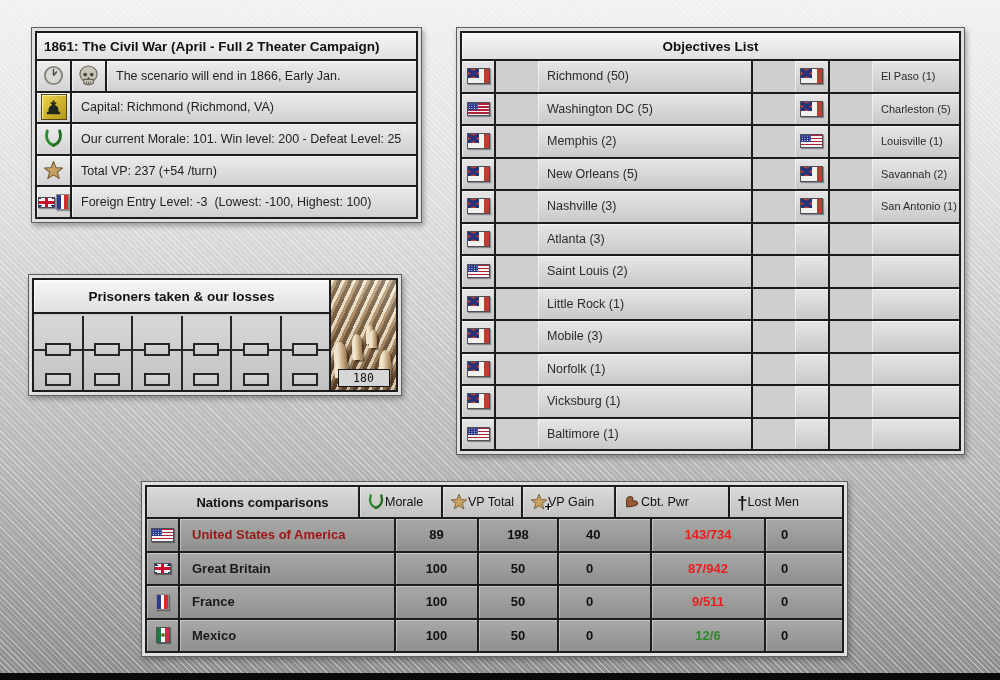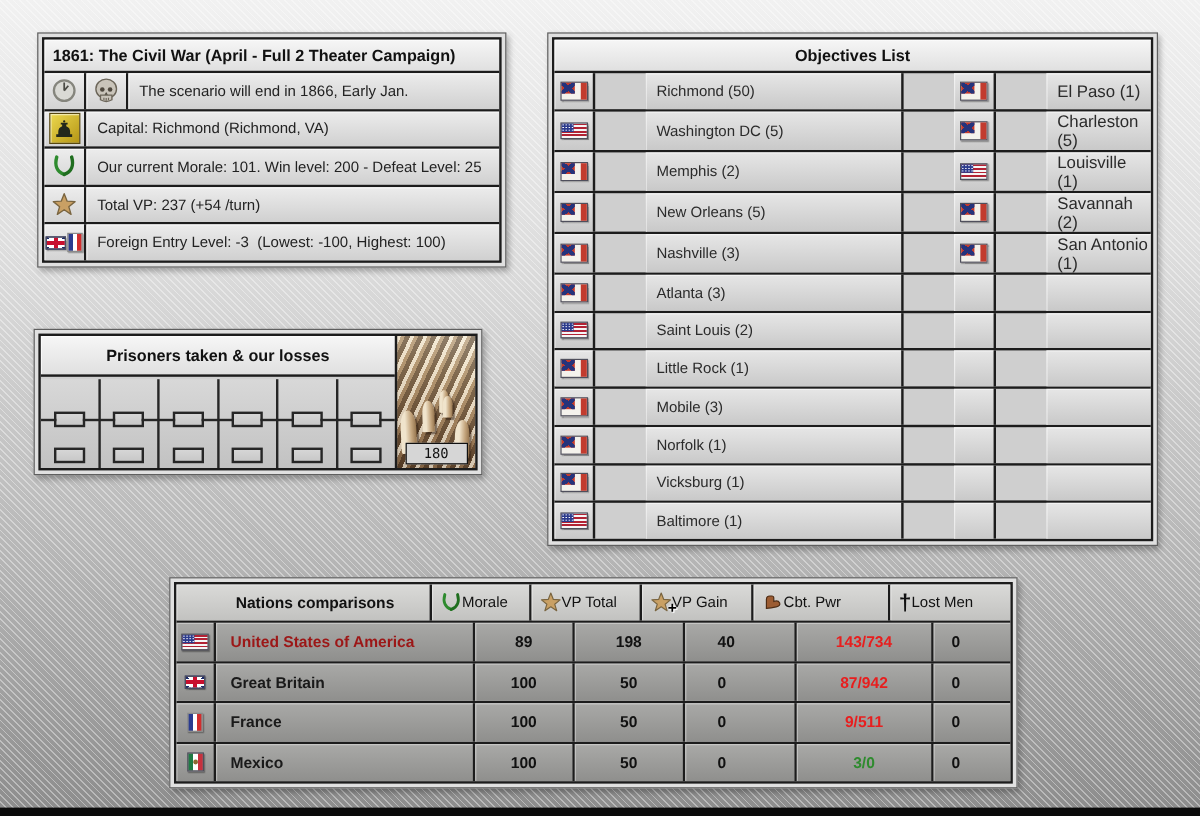--- a/index.html
+++ b/index.html
@@ -62,34 +62,34 @@
   #objectives-panel{left:456px;top:27px;width:509px;height:428px;}
   .obj-head{height:26px;flex:none;justify-content:center;border-bottom:2px solid #1c1c1c;}
   #objectives-grid{display:flex;flex-direction:column;flex:1;}
   .o-row{display:flex;flex:1;border-bottom:2px solid #1c1c1c;gap:42px;}
   .o-row:last-child{border-bottom:none;}
   .o-cell{background:linear-gradient(180deg,#e6e6e6,#c9c9c9);box-shadow:inset 1px 1px 0 rgba(255,255,255,.55);
     display:flex;align-items:center;box-sizing:border-box;}
   .o-flag{width:34px;flex:none;border-right:2px solid #1c1c1c;justify-content:center;}
   .o-name{width:215px;flex:none;border-right:2px solid #1c1c1c;padding-left:9px;font-size:12.5px;color:#2b2b2b;}
   .o-flag2{width:35px;flex:none;border-right:2px solid #1c1c1c;justify-content:center;}
-  .o-name2{flex:1;border-right:none;padding-left:9px;font-size:14px;color:#2b2b2b;}
+  .o-name2{flex:1;border-right:none;padding-left:9px;font-size:11px;color:#2b2b2b;}
 
   
   #nations-panel{left:141px;top:481px;width:707px;height:176px;}
   .n-row{display:flex;flex:1;border-bottom:2px solid #1c1c1c;}
   .n-row:last-child{border-bottom:none;}
   .n-header{flex:none;height:30px;}
   .n-cell{display:flex;align-items:center;box-sizing:border-box;border-right:2px solid #1c1c1c;
     box-shadow:inset 1px 1px 0 rgba(255,255,255,.35);}
   .n-header .n-cell{background:linear-gradient(180deg,#dadad8,#c2c2c0);}
   .n-row:not(.n-header) .n-cell{background:linear-gradient(180deg,#a9a9a7,#8f8f8d);}
   .n-title{width:213px;justify-content:center;font-weight:bold;font-size:13px;color:#111;padding-left:20px;}
   .n-hcell{padding-left:7px;font-size:12.5px;color:#111;}
-  .col-morale{width:83px;}.col-vptotal{width:92px;}.col-vpgain{width:93px;}.col-cbt{width:114px;}
+  .col-morale{width:83px;}.col-vptotal{width:80px;}.col-vpgain{width:93px;}.col-cbt{width:114px;}
   .col-lost{flex:1;border-right:none;}
   .n-flag{width:33px;flex:none;justify-content:center;}
   .n-name{width:216px;flex:none;padding-left:12px;font-weight:bold;font-size:13px;}
   .n-val{font-weight:bold;font-size:13px;color:#111;}
   .val-c{justify-content:center;}
   .val-gain{padding-left:27px;}
   .val-lost{padding-left:15px;}
 
   
   .ico{display:inline-flex;align-items:center;justify-content:center;line-height:0;}
@@ -436,21 +436,21 @@
             <div class="n-cell n-val val-lost col-lost">0</div>
           </div>
           <div class="n-row">
             <div class="n-cell n-flag">
               <span class="flag flag-mexico"></span>
             </div>
             <div class="n-cell n-name" style="color: rgb(26, 26, 26);">Mexico</div>
             <div class="n-cell n-val val-c col-morale">100</div>
             <div class="n-cell n-val val-c col-vptotal">50</div>
             <div class="n-cell n-val val-gain col-vpgain">0</div>
-            <div class="n-cell n-val val-c col-cbt" style="color: rgb(46, 139, 46);">3/0</div>
+            <div class="n-cell n-val val-c col-cbt" style="color: rgb(46, 139, 46);">12/6</div>
             <div class="n-cell n-val val-lost col-lost">0</div>
           </div>
         </div>
     </div>
   </section>
 
   <div class="bottom-bar"></div>
 </div>
 
 </body></html>

